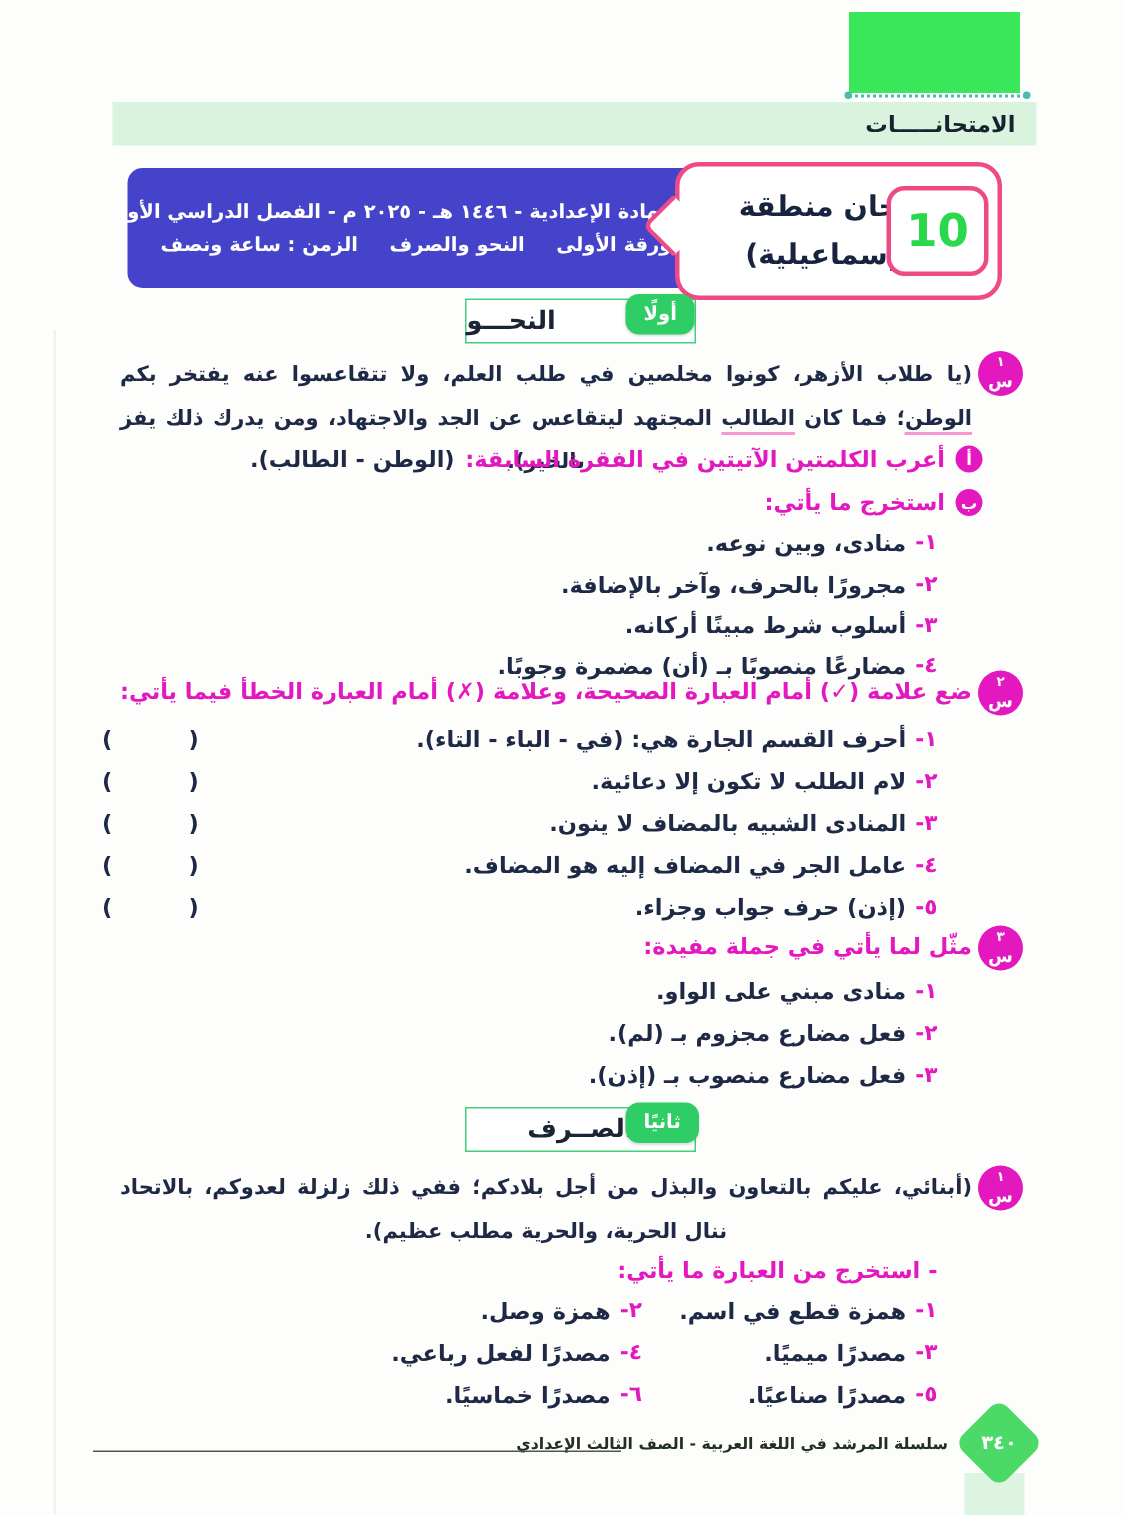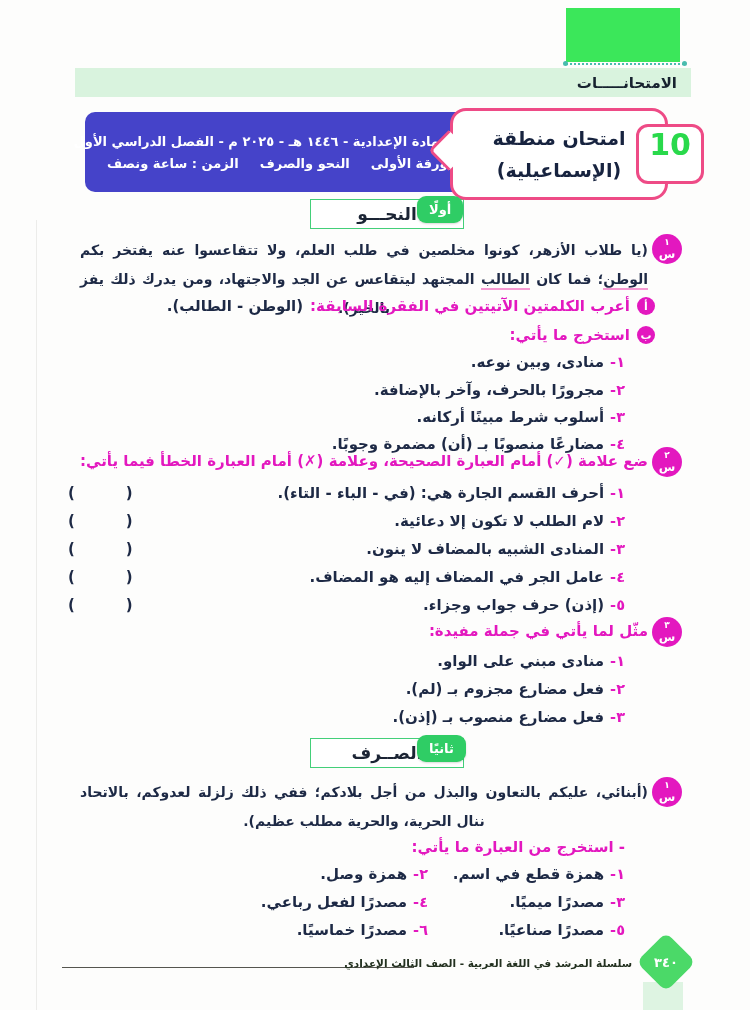--- a/index.html
+++ b/index.html
@@ -23,22 +23,22 @@
   
   .blue-box{left:85px;top:112px;width:394px;height:80px;background:var(--blue);border-radius:10px;
     color:#fff;display:flex;flex-direction:column;justify-content:center;gap:7px;padding:0 16px;box-sizing:border-box;}
   .blue-line1{font-size:13px;font-weight:700;text-align:center;white-space:nowrap;}
   .blue-line2{display:flex;justify-content:space-between;font-size:13px;font-weight:700;padding:0 6px;}
   .region-badge{left:450px;top:108px;width:212px;height:86px;background:#fff;border:3px solid var(--pink);
     border-radius:16px;z-index:2;display:flex;flex-direction:column;align-items:center;justify-content:center;gap:4px;}
   .region-badge .t{font-size:19px;font-weight:700;color:#17233f;line-height:1.5;}
   .region-point{left:434px;top:136px;width:26px;height:26px;background:#fff;transform:rotate(45deg);
     border-left:3px solid var(--pink);border-bottom:3px solid var(--pink);z-index:3;border-bottom-left-radius:6px;}
-  .num-frame{left:636px;top:124px;width:62px;height:54px;background:#fff;border:3px solid var(--pink);
-    border-radius:12px;z-index:4;display:flex;justify-content:center;}
+  .num-frame{left:591px;top:124px;width:62px;height:54px;background:#fff;border:3px solid var(--pink);
+    border-radius:12px;z-index:4;display:flex;align-items:center;justify-content:center;}
   .num-frame span{font-size:30px;font-weight:800;color:#29d94b;font-family:"DejaVu Sans",sans-serif;}
 
   
   .sec-box{width:152px;height:28px;background:#fff;border:1.5px solid #43cf79;display:flex;align-items:center;justify-content:center;}
   .sec-box span{font-size:17px;font-weight:700;color:#1b2434;}
   .sec-badge{height:27px;padding:0 12px;background:var(--green);border-radius:9px;display:flex;align-items:center;justify-content:flex-end;z-index:2;box-shadow:0 1px 2px rgba(0,0,0,.15);}
   .sec-badge span{color:#fff;font-size:13px;font-weight:700;}
 
   
   .q-badge{width:30px;height:30px;border-radius:50%;background:var(--magenta);color:#fff;
@@ -91,21 +91,21 @@
   </div>
   <div class="abs region-point"></div>
   <div class="abs region-badge">
     <div class="t">امتحان منطقة</div>
     <div class="t">(الإسماعيلية)</div>
   </div>
   <div class="abs num-frame">
     <span>10</span>
   </div>
 
-  <div class="abs sec-box" style="left:310px;top:199px;">
+  <div class="abs sec-box" style="left:310px;top:199px;justify-content:flex-end;">
     <span>النحـــو</span>
   </div>
   <div class="abs sec-badge" style="left:417px;top:196px;">
     <span>أولًا</span>
   </div>
 
   <div class="abs q-badge" style="left:652px;top:234px;">
     <span class="qn">١</span>
     <span class="qs">س</span>
   </div>

